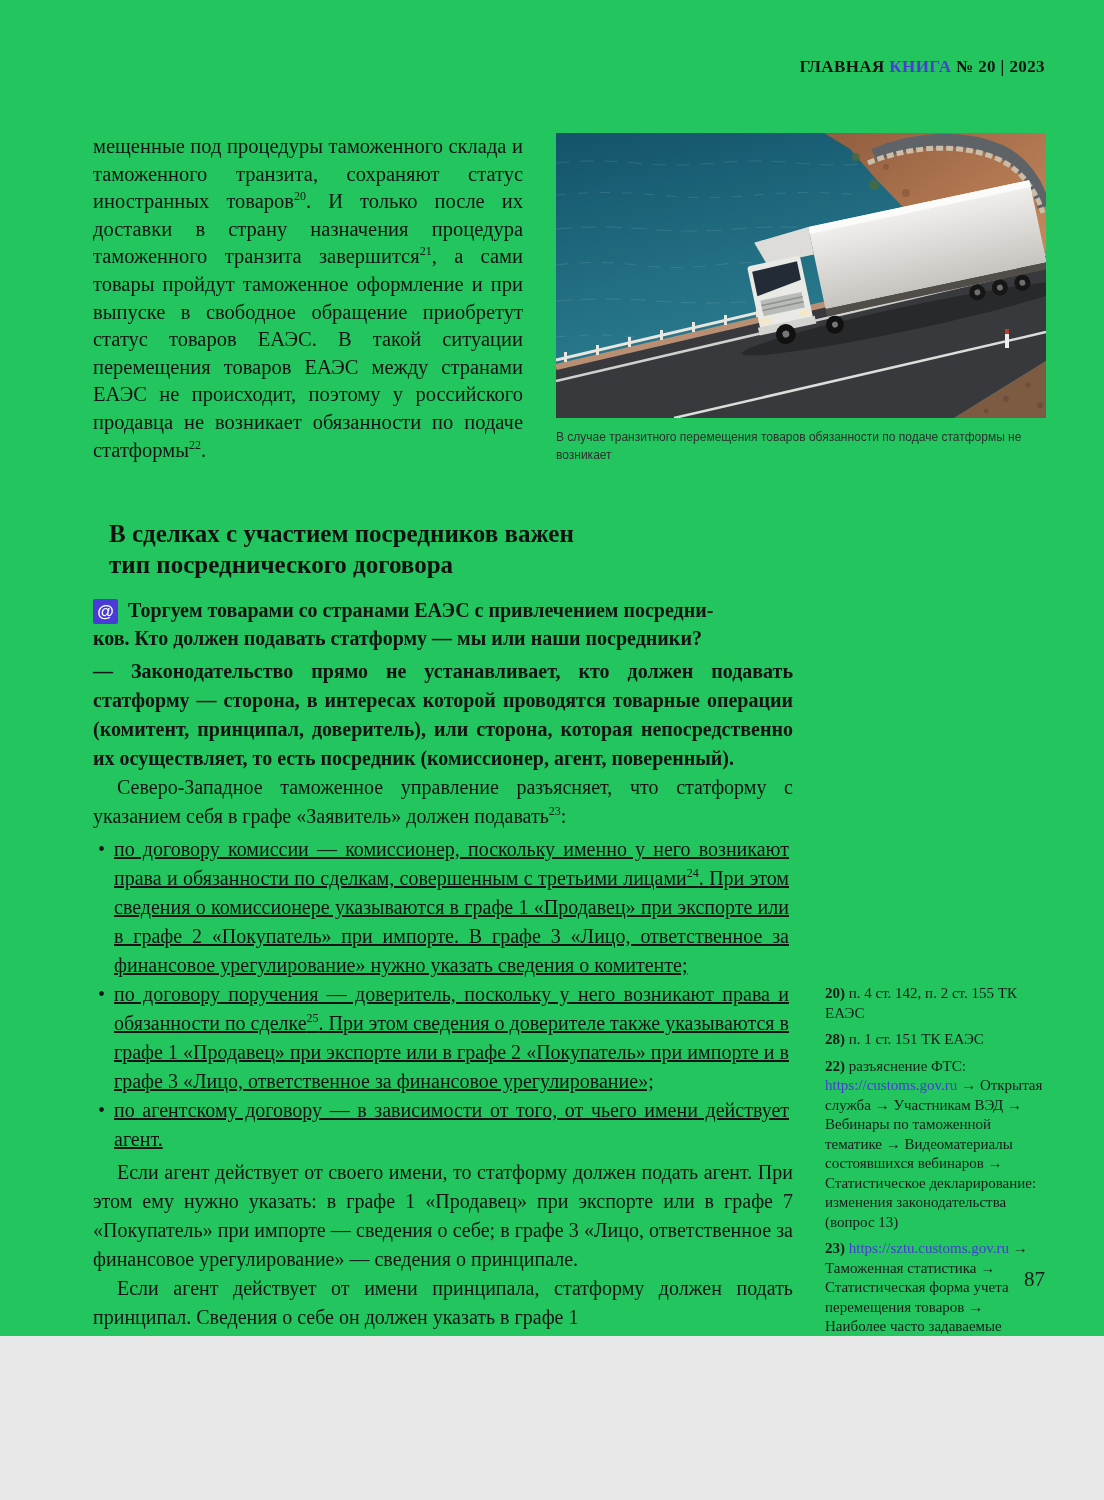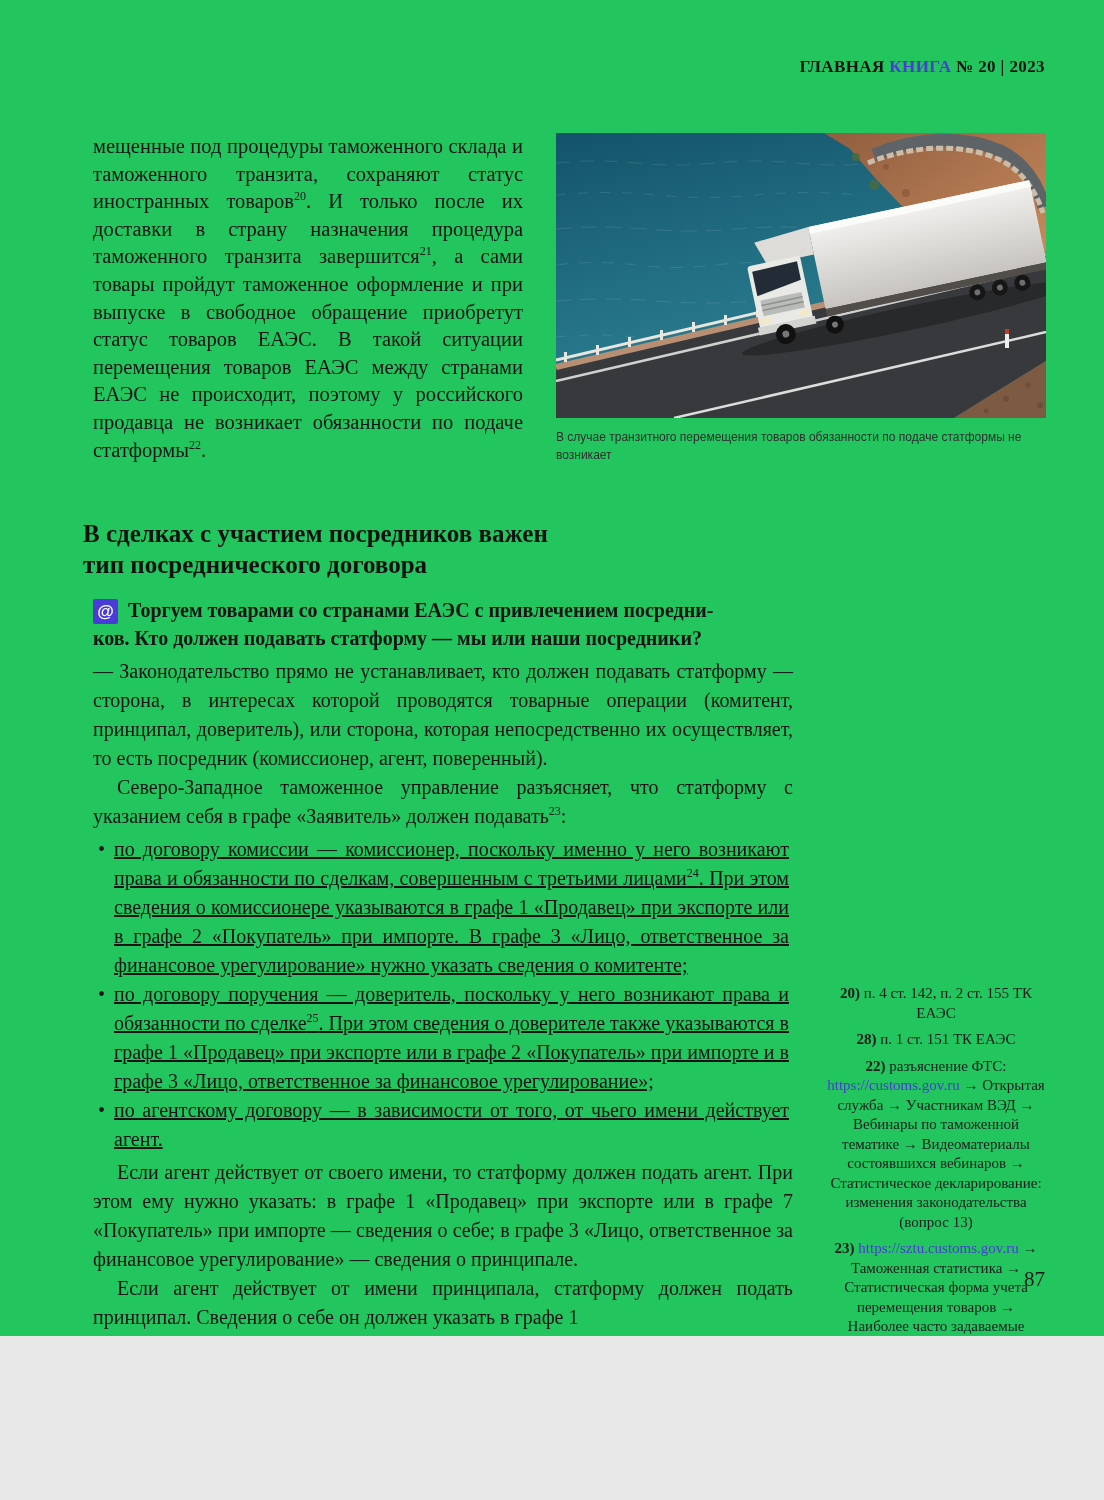--- a/index.html
+++ b/index.html
@@ -30,47 +30,47 @@
   .photo-frame { width:490px; height:285px; display:block; }
   .photo-frame svg { display:block; }
   figcaption {
     margin-top:10px;
     font-family:"Liberation Sans", sans-serif;
     font-size:12px; line-height:1.5; color:#2e2e2e;
     max-width:480px;
   }
   
   .section-heading {
-    position:absolute; top:518px; left:83px; margin:0;
+    position:absolute; top:518px; left:109px; margin:0;
     font-size:25px; line-height:31px; font-weight:bold; color:#111;
   }
   
   .main-col {
     position:absolute; top:597px; left:93px; width:700px;
     font-size:20px; line-height:29px; text-align:justify;
   }
   .question {
     margin:0 0 5px 0; font-weight:bold; font-size:20px; line-height:27.5px;
     text-align:justify;
   }
   .at-icon {
     float:left; width:25px; height:25px; margin:2px 10px 0 0;
     background:var(--accent); color:#fff; border-radius:2px;
     font-family:"Liberation Sans", sans-serif; font-size:17px; font-weight:bold;
     text-align:center; line-height:25px;
   }
   .para { margin:0; text-indent:24px; }
-  .para.dash { text-indent:0; }
+  .para.dash { text-indent:0;font-weight:bold; }
   ul.bullets { list-style:none; margin:4px; padding:0;text-decoration:underline; }
   ul.bullets li { position:relative; padding-left:17px; }
   ul.bullets li::before { content:"\2022"; position:absolute; left:1px; }
   
   .footnotes {
     position:absolute; top:984px; left:825px; width:222px;
-    font-size:15px; line-height:19.5px; color:#1b1b1b; text-align:center;
+    font-size:15px; line-height:19.5px; color:#1b1b1b; text-align:left;
   }
   .fn { margin-bottom:7px; }
   .fn strong { font-weight:bold; }
   .fn-link { color:var(--accent); }
   
   .page-num {
     position:absolute; right:59px; bottom:44px;
     font-size:21px; color:#1a1a1a;text-align:right;
   }
 </style>

